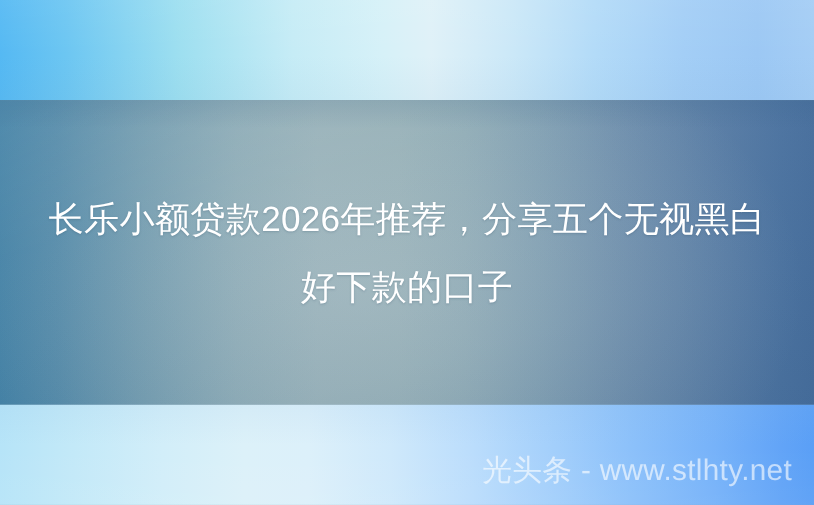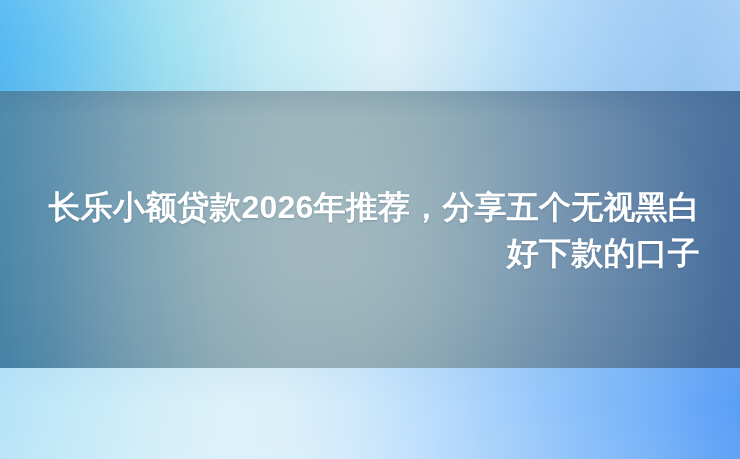--- a/index.html
+++ b/index.html
@@ -104,25 +104,25 @@
     left: 0;
     top: 91px;
     width: 740px;
     height: 277px;
     display: flex;
     align-items: center;
     justify-content: center;
   }
   .headline {
     width: 660px;
-    text-align: right;
+    text-align: center;
     color: #ffffff;
     font-size: 32px;
-    line-height: 46px;
-    font-weight: 700;
+    line-height: 62px;
+    font-weight: 400;
     letter-spacing: 0.2px;
     white-space: pre-line;
     text-shadow: 0 1px 2px rgba(40,70,95,0.25);
   }
 
   
   .band-bot {
     position: absolute;
     left: 0;
     top: 368px;
@@ -179,14 +179,15 @@
   </div>
 
   <div class="headline-wrap">
     <div class="headline">长乐小额贷款2026年推荐，分享五个无视黑白好下款的口子</div>
   </div>
 
   <div class="band-bot">
     <div class="band-bot-shade"></div>
   </div>
 
+  <div class="watermark">光头条 - www.stlhty.net</div>
 
 </div>
 
 </body></html>

